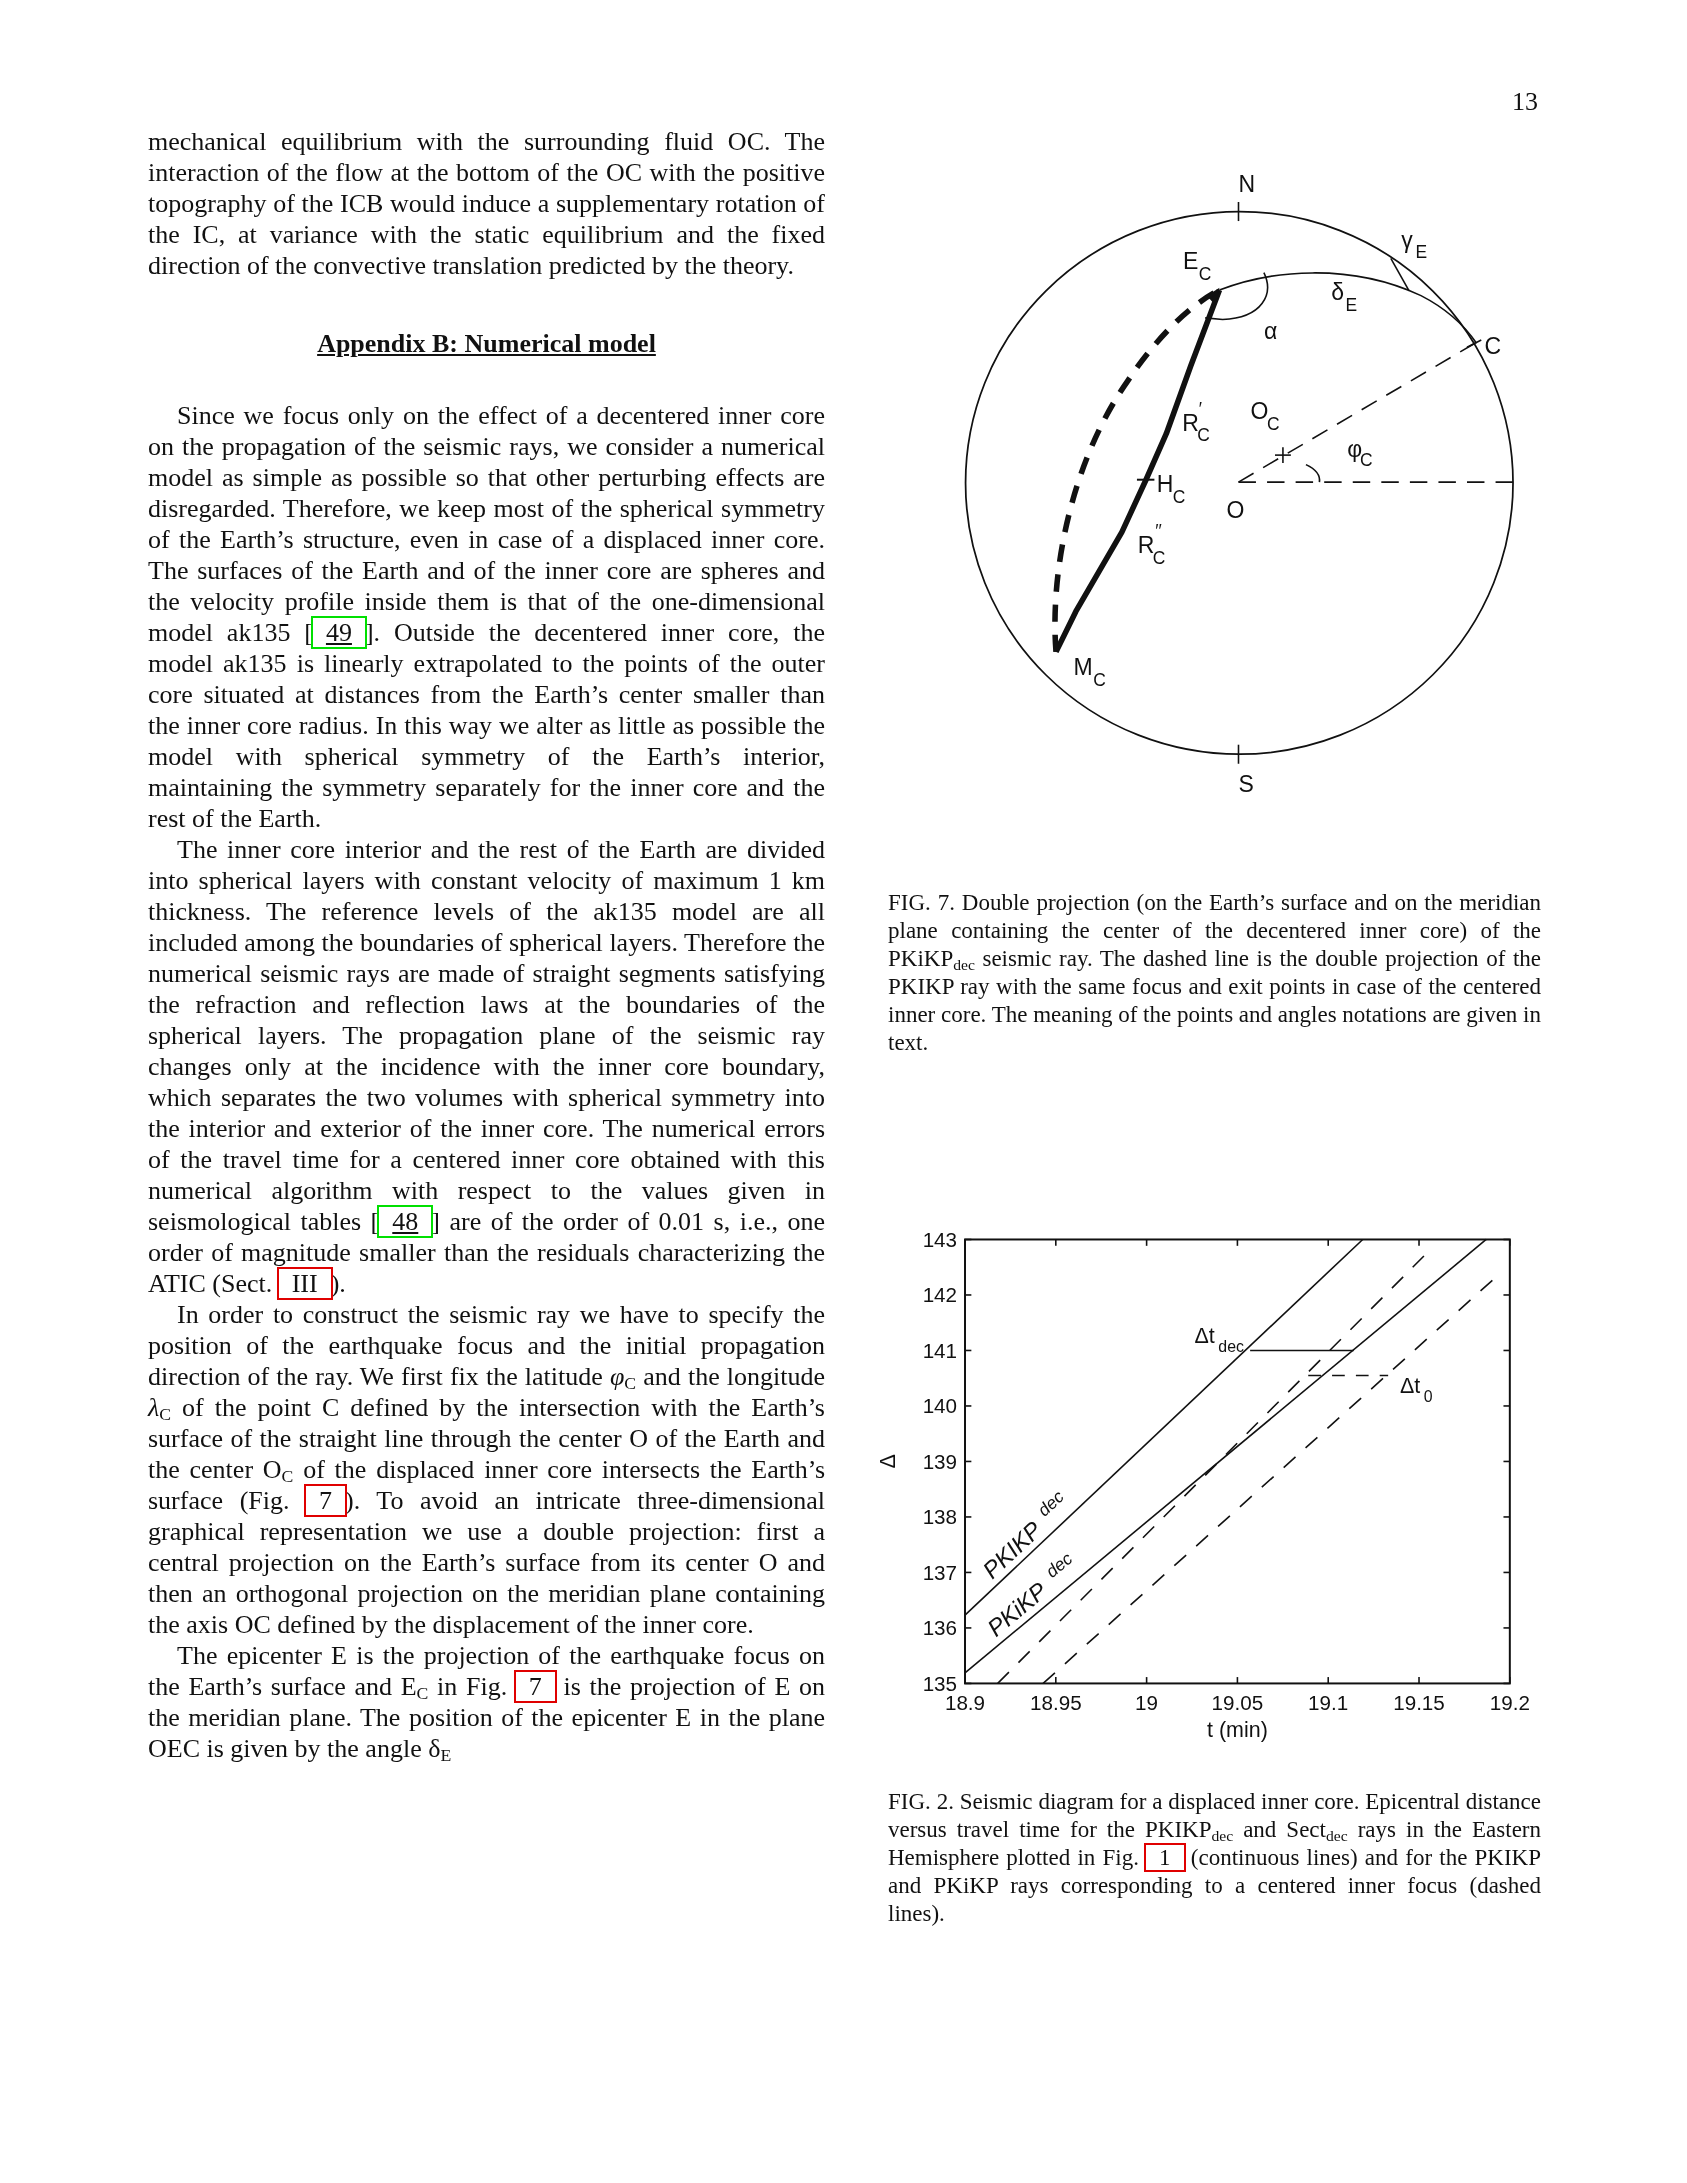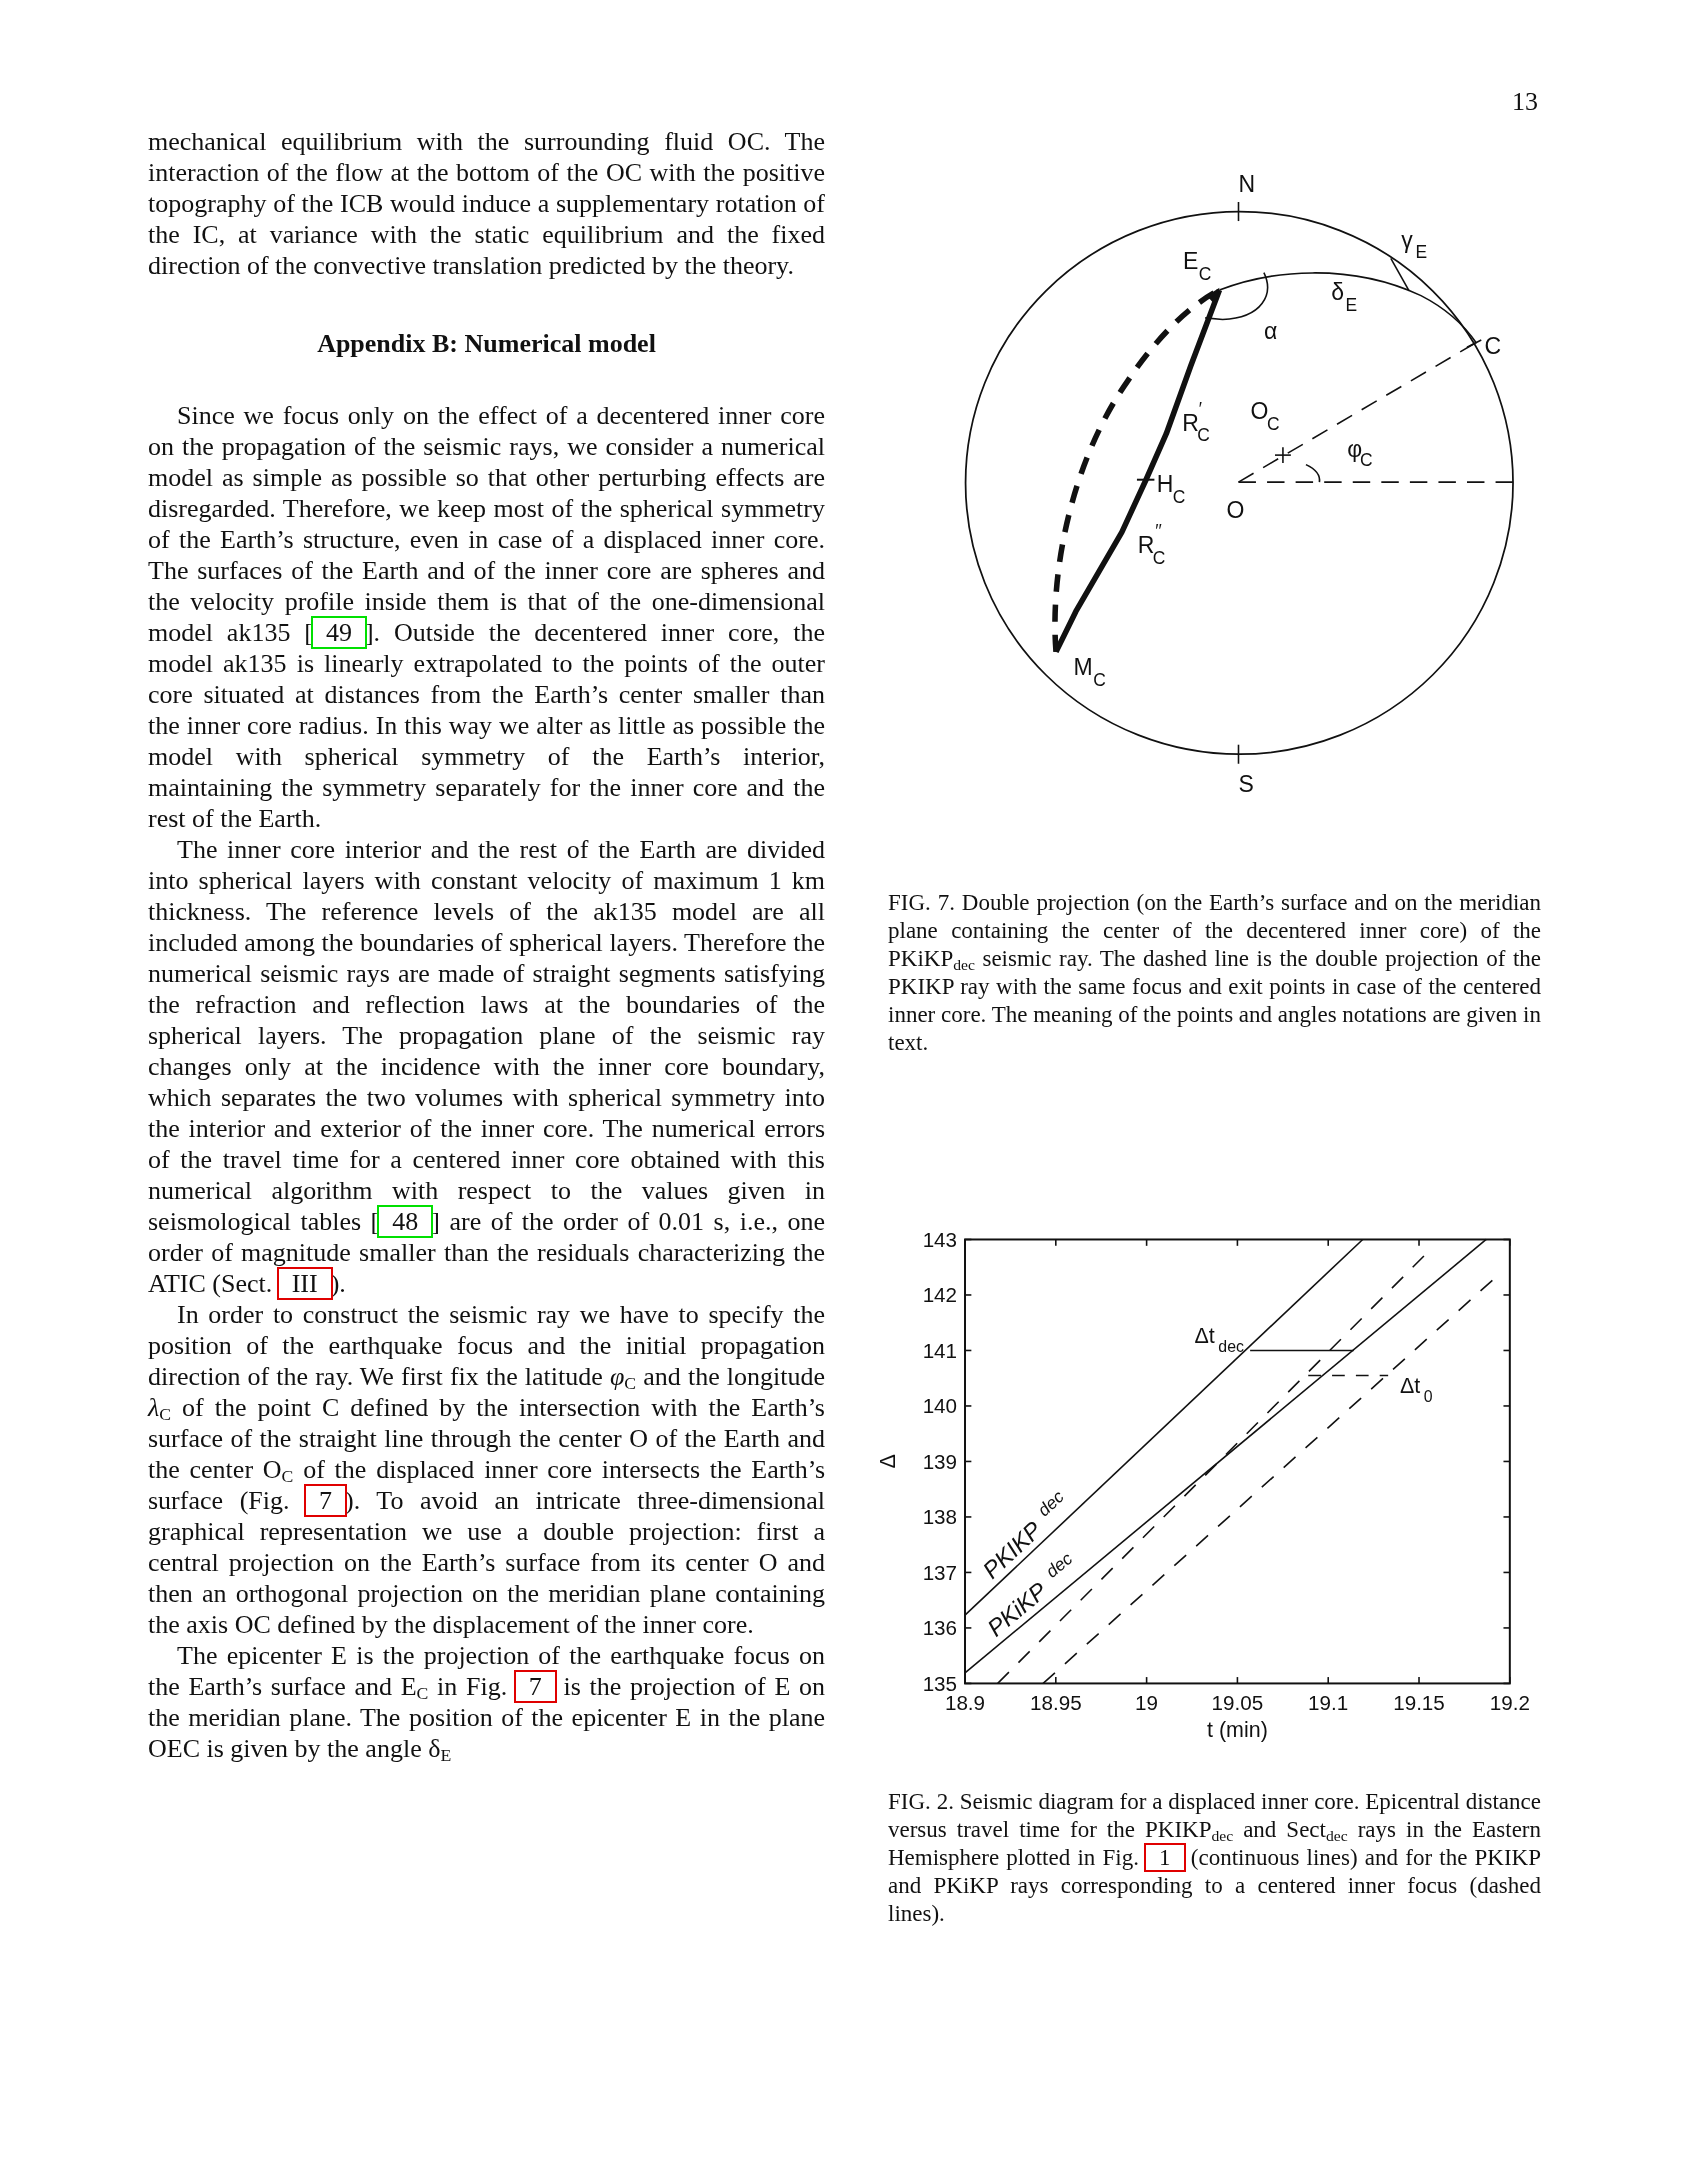--- a/index.html
+++ b/index.html
@@ -4,22 +4,22 @@
 <style>
   html, body { margin:0; padding:0; background:#ffffff; }
   body { width:1687px; height:2183px; position:relative; overflow:hidden;
          font-family:"Liberation Serif","DejaVu Serif",serif; color:#111; }
   .abs { position:absolute; }
   .page-num { left:1512px; top:87px; font-size:26px; }
   .col { position:absolute; left:148px; width:677px; font-size:26px; line-height:31px; text-align:justify; }
   .col p { margin:0; text-indent:29px; }
   .col p.noindent { text-indent:0; }
   .col .gap { height:31px; }
-  .sec-title { text-align:center; font-weight:bold; text-indent:0 !important; font-size:26px; margin:0; }
-  .ref-green { outline:2.4px solid #00e000; outline-offset:-0.8px; padding:0 13px; }
+  .sec-title { text-align:center; font-weight:bold; text-indent:0 !important; font-size:26px; margin:0;text-decoration:underline; }
+  .ref-green { outline:2.4px solid #00e000; outline-offset:-0.8px; padding:0 13px;text-decoration:underline; }
   .ref-red { outline:2.4px solid #e00000; outline-offset:-0.8px; padding:0 13px; }
   sub { font-size:0.68em; vertical-align:-0.25em; line-height:0; }
   .caption { position:absolute; left:876px; width:677px; font-size:23px; line-height:28px; text-align:justify; }
   .caption p { margin:12px; }
   svg text { font-family:"Liberation Sans","DejaVu Sans",sans-serif; fill:#111; }
 </style>
 </head>
 <body>
 
 <div class="abs page-num">13</div>

